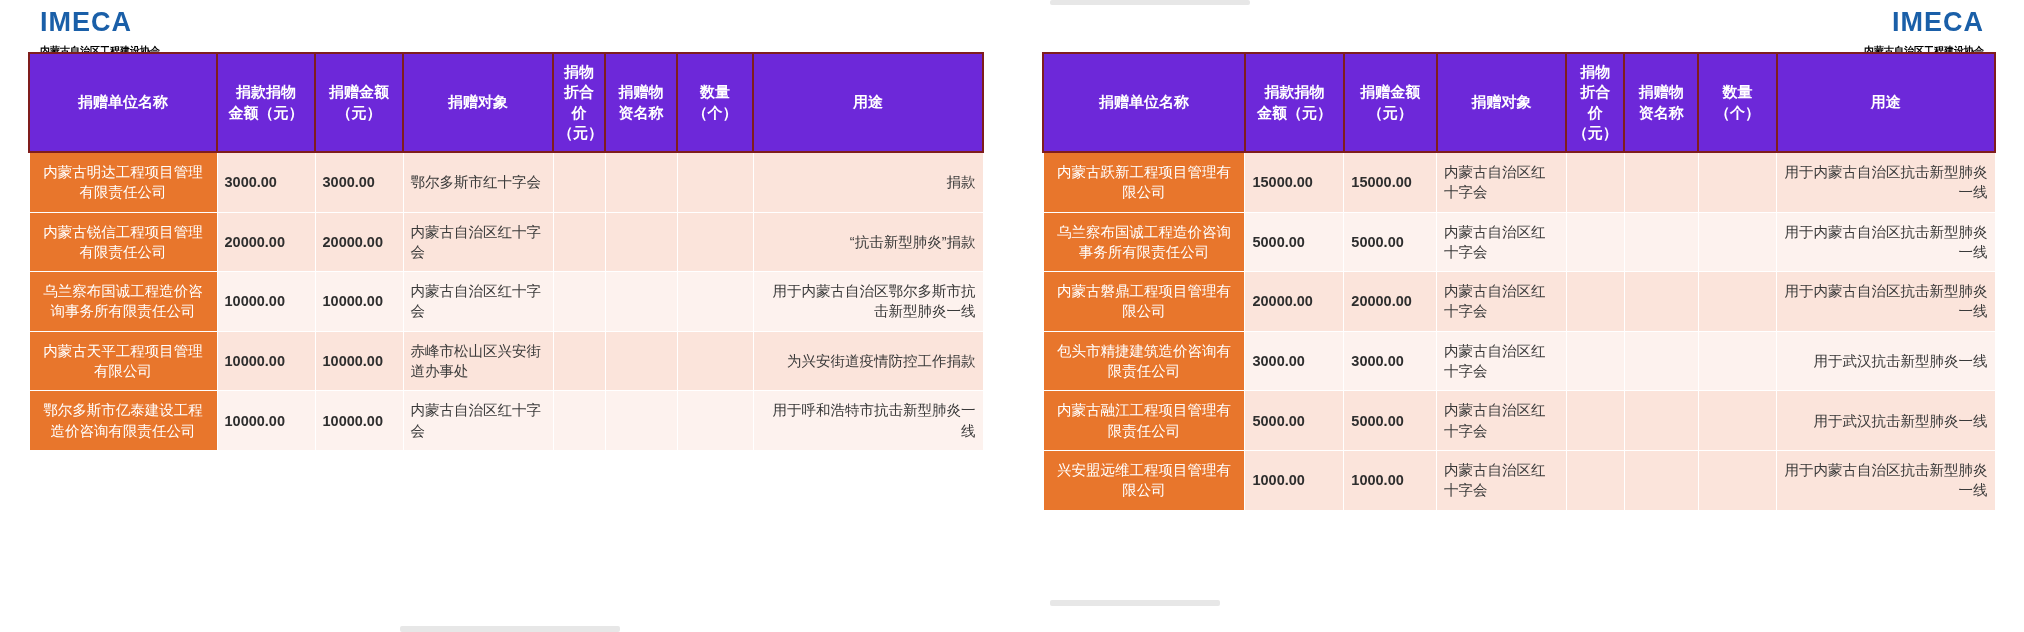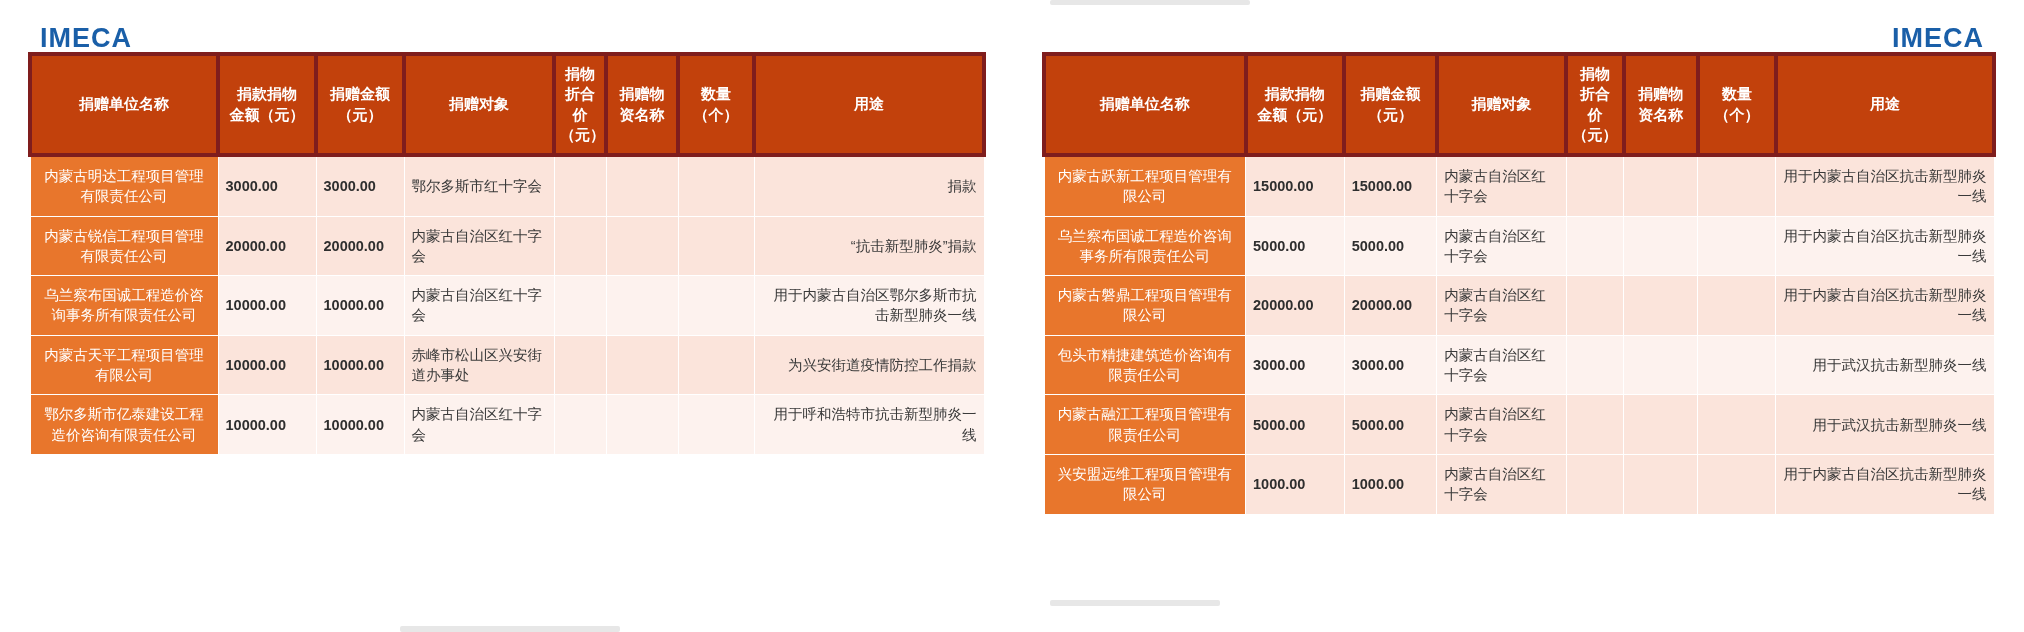--- a/index.html
+++ b/index.html
@@ -27,21 +27,21 @@
     width: 1010px;
     height: 632px;
   }
   .panel-right {
     left: 1014px;
     width: 1010px;
     height: 632px;
   }
   .brand {
     text-align: center;
-    padding-top: 24px;
+    padding-top: 8px;
   }
   .brand-left { padding-left: 0px; }
   .brand-title {
     color: #1a5fa8;
     font-weight: bold;
     font-size: 27px;
     letter-spacing: 1px;
     line-height: 1.1;
   }
   .brand-sub {
@@ -56,28 +56,28 @@
   .brand-right .brand-title,
   .brand-right .brand-sub { text-align: right; padding-right: 40px; }
 
   table.don {
     border-collapse: collapse;
     table-layout: fixed;
     font-size: 14.5px;
     color: #3a3a3a;
   }
   table.don th {
-    background: #c2410c;
+    background: #6d28d9;
     color: #ffffff;
     font-weight: bold;
     font-size: 15px;
     text-align: center;
     vertical-align: middle;
     padding: 8px 4px;
-    border: 4px solid #7f1d1d;
+    border: 2px solid #7f1d1d;
     line-height: 1.35;
   }
   table.don td {
     border: 1px solid #ffffff;
     padding: 9px 7px;
     vertical-align: middle;
     line-height: 1.4;
   }
   td.c-name {
     background: #e8762c;

